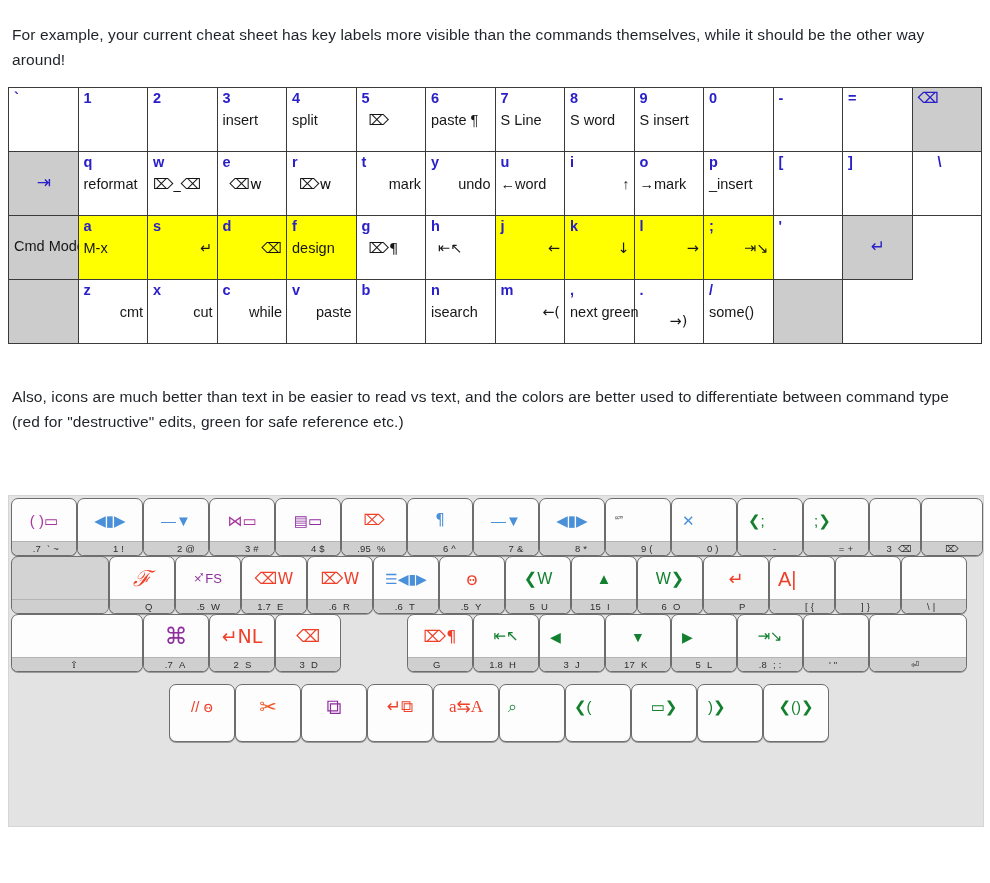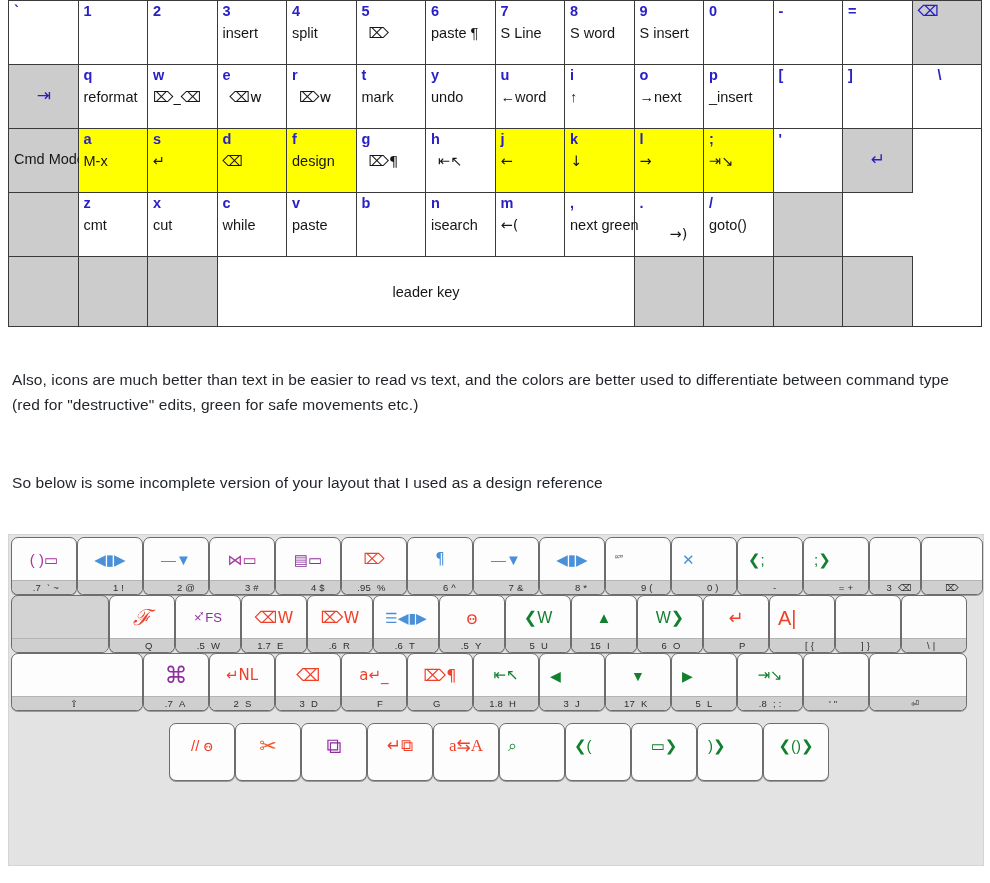--- a/index.html
+++ b/index.html
@@ -54,21 +54,21 @@
     height:16px;
   }
   .kc{
     display:block;
     font-size:14.5px;
     color:#161616;
     line-height:17px;
     padding-left:7px;
     margin-top:5px;
   }
-  .kc.mid{text-align:left;padding-left:0;}
+  .kc.mid{text-align:right;padding-left:0;}
   .kc.wide{padding-left:0;}
   .grey-icon{
     text-align:center;
     color:#2a20c8;
     font-size:17px;
     line-height:54px;
     padding:0;
   }
   .grey-lbl{
     text-align:center;
@@ -140,20 +140,21 @@
   .blue{color:#4a90d9;}
   .purple{color:#8d2d9e;}
   .mag{color:#a8359f;}
   .orange{color:#ef5b2b;}
 </style>
 </head>
 <body>
 
 <div class="page">
 
+  <p class="prose p1">For example, your current cheat sheet has key labels more visible than the commands themselves, while it should be the other way around!</p>
 
   <table class="kbd-table">
     <tbody>
 
       <tr>
         <td>
           <span class="kl">`</span>
           <span class="kc"></span>
         </td>
         <td>
@@ -238,21 +239,21 @@
         <td>
           <span class="kl">u</span>
           <span class="kc wide">←word</span>
         </td>
         <td>
           <span class="kl">i</span>
           <span class="kc mid">↑</span>
         </td>
         <td>
           <span class="kl">o</span>
-          <span class="kc wide">→next</span>
+          <span class="kc wide">→mark</span>
         </td>
         <td>
           <span class="kl">p</span>
           <span class="kc wide">_insert</span>
         </td>
         <td>
           <span class="kl">[</span>
           <span class="kc"></span>
         </td>
         <td>
@@ -347,42 +348,31 @@
         <td>
           <span class="kl">,</span>
           <span class="kc nowrap-over" style="padding-left:0">next green</span>
         </td>
         <td>
           <span class="kl">.</span>
           <span class="kc sym" style="padding-left:30px;margin-top:14px">→)</span>
         </td>
         <td>
           <span class="kl">/</span>
-          <span class="kc wide">goto()</span>
+          <span class="kc wide">some()</span>
         </td>
         <td class="grey"></td>
       </tr>
 
-      <tr class="rowlast">
-        <td class="grey"></td>
-        <td class="grey"></td>
-        <td class="grey"></td>
-        <td class="leader" colspan="6">leader key</td>
-        <td class="grey"></td>
-        <td class="grey"></td>
-        <td class="grey"></td>
-        <td class="grey"></td>
-      </tr>
     </tbody>
   </table>
 
   <div class="gap-b"></div>
-  <p class="prose">Also, icons are much better than text in be easier to read vs text, and the colors are better used to differentiate between command type (red for "destructive" edits, green for safe movements etc.)</p>
+  <p class="prose">Also, icons are much better than text in be easier to read vs text, and the colors are better used to differentiate between command type (red for "destructive" edits, green for safe reference etc.)</p>
   <div class="gap-c"></div>
-  <p class="prose">So below is some incomplete version of your layout that I used as a design reference</p>
   <div class="gap-d"></div>
 
   <div class="kb2">
 
     <div class="key" style="left:2px;top:2px;width:64px;height:56px;">
       <div class="face mag">( )▭</div>
       <div class="legend">
         <span class="lnum">.7</span>
         <span class="lkey">` ~</span>
       </div>
@@ -586,40 +576,33 @@
       </div>
     </div>
     <div class="key" style="left:134px;top:118px;width:64px;height:56px;">
       <div class="face purple sym" style="font-size:23px">⌘</div>
       <div class="legend">
         <span class="lnum">.7</span>
         <span class="lkey">A</span>
       </div>
     </div>
     <div class="key" style="left:200px;top:118px;width:64px;height:56px;">
-      <div class="face red sym" style="font-size:15px">↵NL</div>
+      <div class="face red sym" style="font-size:19px">↵NL</div>
       <div class="legend">
         <span class="lnum">2</span>
         <span class="lkey">S</span>
       </div>
     </div>
     <div class="key" style="left:266px;top:118px;width:64px;height:56px;">
       <div class="face red sym" style="font-size:17px">⌫</div>
       <div class="legend">
         <span class="lnum">3</span>
         <span class="lkey">D</span>
       </div>
     </div>
-    <div class="key" style="left:332px;top:118px;width:64px;height:56px;">
-      <div class="face red sym" style="font-size:15px">a↵_</div>
-      <div class="legend">
-        <span class="lnum"></span>
-        <span class="lkey">F</span>
-      </div>
-    </div>
     <div class="key" style="left:398px;top:118px;width:64px;height:56px;">
       <div class="face red sym" style="font-size:16px">⌦¶</div>
       <div class="legend">
         <span class="lkey">G</span>
       </div>
     </div>
     <div class="key" style="left:464px;top:118px;width:64px;height:56px;">
       <div class="face green sym" style="font-size:15px">⇤↖</div>
       <div class="legend">
         <span class="lnum">1.8</span>

